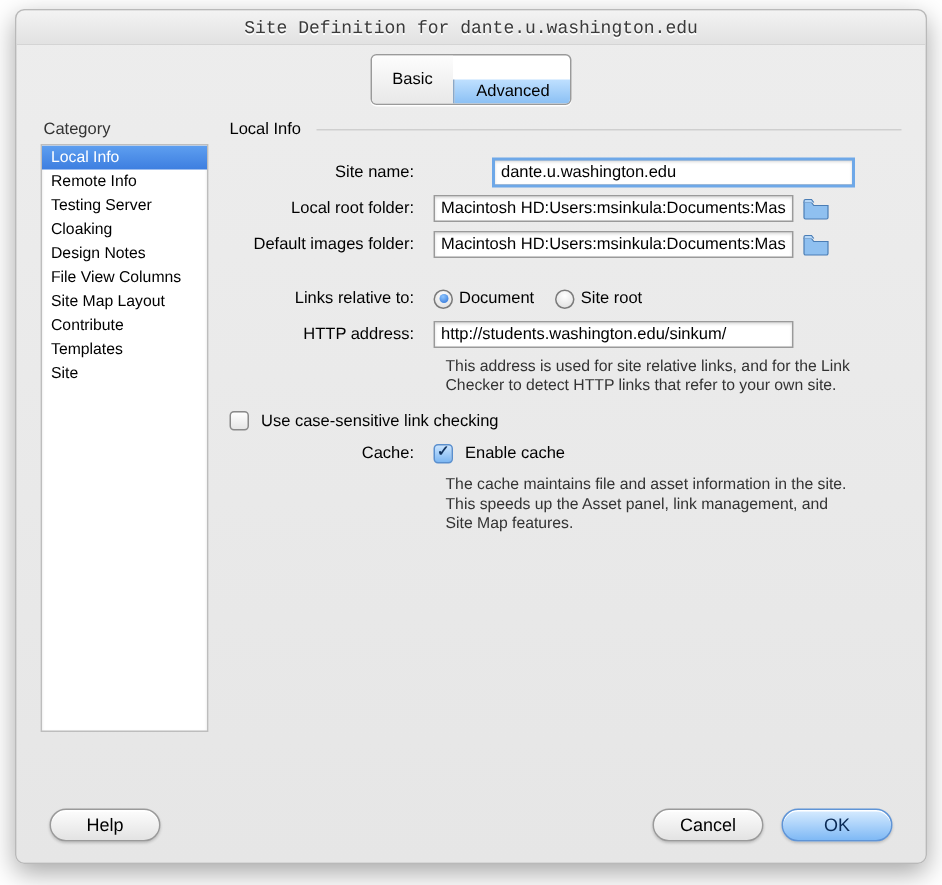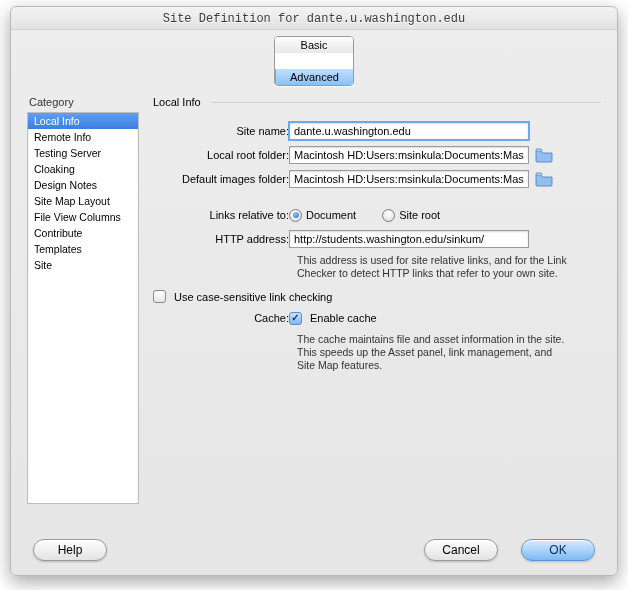--- a/index.html
+++ b/index.html
@@ -36,21 +36,20 @@
     text-align: center;
     padding: 6px 0 10px 0;
   }
   .seg {
     display: inline-flex;
     border: 1px solid #9a9a9a;
     border-radius: 4px;
     overflow: hidden;
     box-shadow: 0 1px 0 #fff;
     background: #fff;
-    flex-direction: column;
   }
   .seg-btn {
     padding: 2px 14px;
     font-size: 11px;
     background: linear-gradient(#fdfdfd,#e8e8e8);
     border: none;
     cursor: default;
   }
   .seg-btn.active {
     background: linear-gradient(#bfe0ff,#8bc0f4);
@@ -90,48 +89,49 @@
   }
   .form-rows { padding-top: 10px; }
   .row {
     display: flex;
     align-items: center;
     margin-bottom: 6px;
   }
   .row-label {
     width: 136px;
     text-align: right;
-    padding-right: 0;
+    padding-right: 13px;
     font-size: 11px;
     color: #000;
     flex-shrink: 0;
     line-height: 18px;
   }
   .text-input {
     height: 18px;
     font-size: 11px;
     border: 1px solid #9a9a9a;
     padding: 1px 4px;
     background: #fff;
     box-shadow: inset 0 1px 2px rgba(0,0,0,0.15);
   }
   .text-input.focus {
     outline: 2px solid #6ea8e8;
     outline-offset: -1px;
+    margin-left: 40px;
   }
   .w-main { width: 240px; }
   .w-http { width: 240px; }
   .folder-icon {
     width: 18px; height: 16px;
     margin-left: 6px;
     position: relative;
     display: inline-block;
   }
   .folder-icon svg { display:block; }
-  .radio-group { display: flex; align-items: center; gap: 26px; }
+  .radio-group { display: flex; align-items: center; gap: 14px; }
   .radio-item { display: flex; align-items: center; gap: 4px; }
   .aqua-radio {
     width: 13px; height: 13px; border-radius: 50%;
     border: 1px solid #7a7a7a;
     background: radial-gradient(circle at 50% 30%, #fff, #dcdcdc);
     display: inline-flex; align-items:center; justify-content:center;
   }
   .aqua-radio.on::after{
     content:""; width:6px; height:6px; border-radius:50%;
     background: radial-gradient(circle at 40% 30%, #8fc6ff, #2a6fd6);
@@ -171,21 +171,21 @@
     box-shadow: 0 1px 0 #fff inset, 0 1px 2px rgba(0,0,0,0.2);
     padding: 0 16px;
     cursor: default;
   }
   .push-btn.default {
     background: linear-gradient(#d8ecff,#7fb9f5);
     border-color:#5f94d6;
     color:#0a2a55;
   }
   .footer .spacer-flex { flex:1; }
-  .footer .push-btn + .push-btn { margin-left: 23px; }
+  .footer .push-btn + .push-btn { margin-left: 12px; }
   .section-title-row{
     display:flex; align-items:center; gap:10px; margin-bottom:4px;
   }
   .section-title-row .line{flex:1;height:1px;background:#cfcfcf;}
   .inline-label{font-size:11px;}
   .check-line{display:flex;align-items:center;gap:8px;}
 </style>
 </head>
 <body>
 
@@ -202,22 +202,22 @@
 
   <div class="body">
     <div class="col-left">
       <div class="col-heading">Category</div>
       <div class="category-list">
         <div class="cat-item selected">Local Info</div>
         <div class="cat-item">Remote Info</div>
         <div class="cat-item">Testing Server</div>
         <div class="cat-item">Cloaking</div>
         <div class="cat-item">Design Notes</div>
+        <div class="cat-item">File View Columns</div>
         <div class="cat-item">Site Map Layout</div>
-        <div class="cat-item">File View Columns</div>
         <div class="cat-item">Contribute</div>
         <div class="cat-item">Templates</div>
         <div class="cat-item">Site</div>
       </div>
     </div>
 
     <div class="col-right">
       <div class="section-title-row">
         <span>Local Info</span>
         <span class="line"></span>

